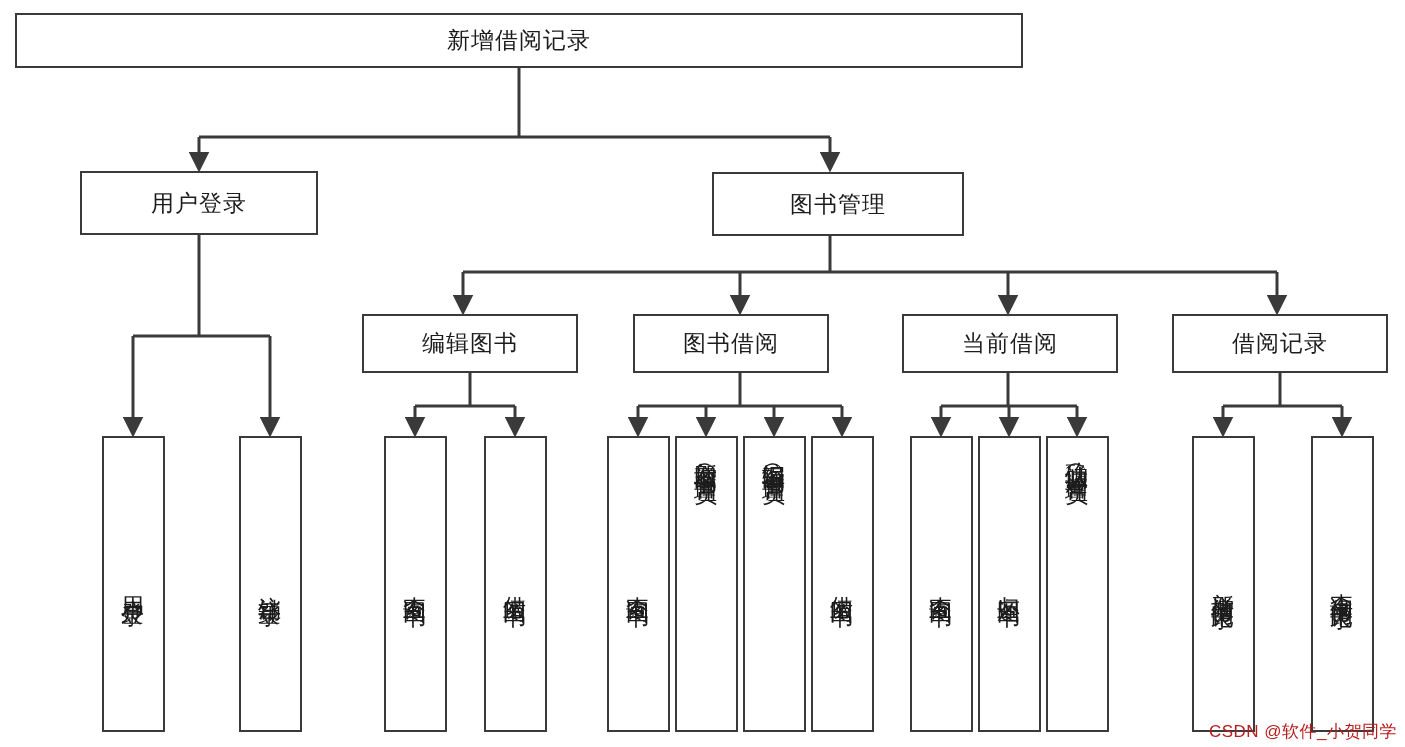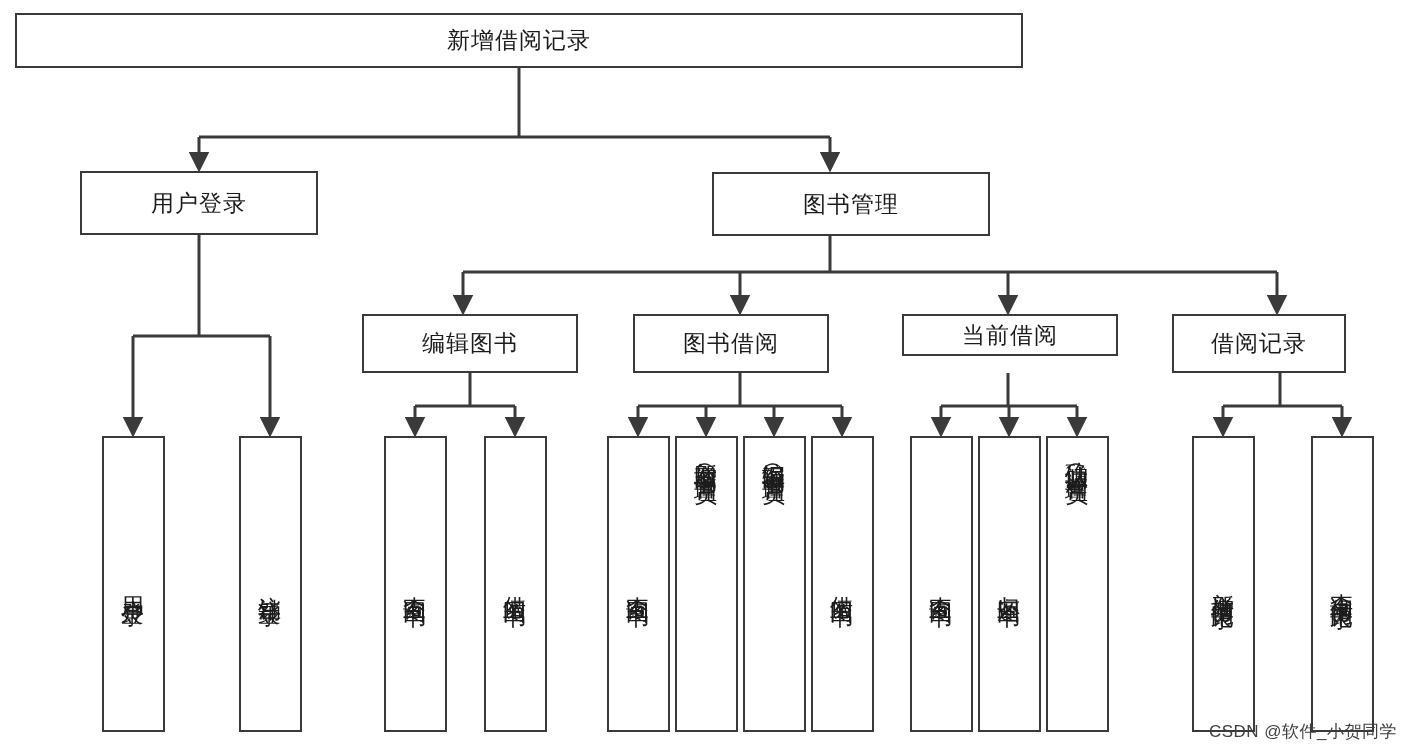--- a/index.html
+++ b/index.html
@@ -56,21 +56,21 @@
     overflow: hidden;
   }
   .leaf.centered {
     align-items: center;
   }
   .watermark {
     position: absolute;
     right: 8px;
     bottom: 4px;
     font-size: 17px;
-    color: #404040;
+    color: #b91c1c;
     letter-spacing: 0.5px;
     white-space: nowrap;
   }
 </style>
 </head>
 <body>
 
 <div id="canvas">
 
   <svg id="edges" viewBox="0 0 1405 747" width="1405" height="747" xmlns="http://www.w3.org/2000/svg">
@@ -127,37 +127,37 @@
   </svg>
 
   <div class="node node-h" style="left:15px; top:13px; width:1008px; height:55px;">
     <span>新增借阅记录</span>
   </div>
 
   <div class="node node-h" style="left:80px; top:171px; width:238px; height:64px;">
     <span>用户登录</span>
   </div>
 
-  <div class="node node-h" style="left:712px; top:172px; width:278px; height:64px;">
+  <div class="node node-h" style="left:712px; top:172px; width:252px; height:64px;">
     <span>图书管理</span>
   </div>
 
   <div class="node node-h" style="left:362px; top:314px; width:216px; height:59px;">
     <span>编辑图书</span>
   </div>
 
   <div class="node node-h" style="left:633px; top:314px; width:196px; height:59px;">
     <span>图书借阅</span>
   </div>
 
-  <div class="node node-h" style="left:902px; top:314px; width:216px; height:42px;">
+  <div class="node node-h" style="left:902px; top:314px; width:216px; height:59px;">
     <span>当前借阅</span>
   </div>
 
-  <div class="node node-h" style="left:1172px; top:314px; width:174px; height:59px;">
+  <div class="node node-h" style="left:1172px; top:314px; width:216px; height:59px;">
     <span>借阅记录</span>
   </div>
 
   <div class="leaf centered" style="left:102px; top:436px; width:63px; height:296px;">
     <span class="leaf-inner">用户登录</span>
   </div>
 
   <div class="leaf centered" style="left:239px; top:436px; width:63px; height:296px;">
     <span class="leaf-inner">注销登录</span>
   </div>

